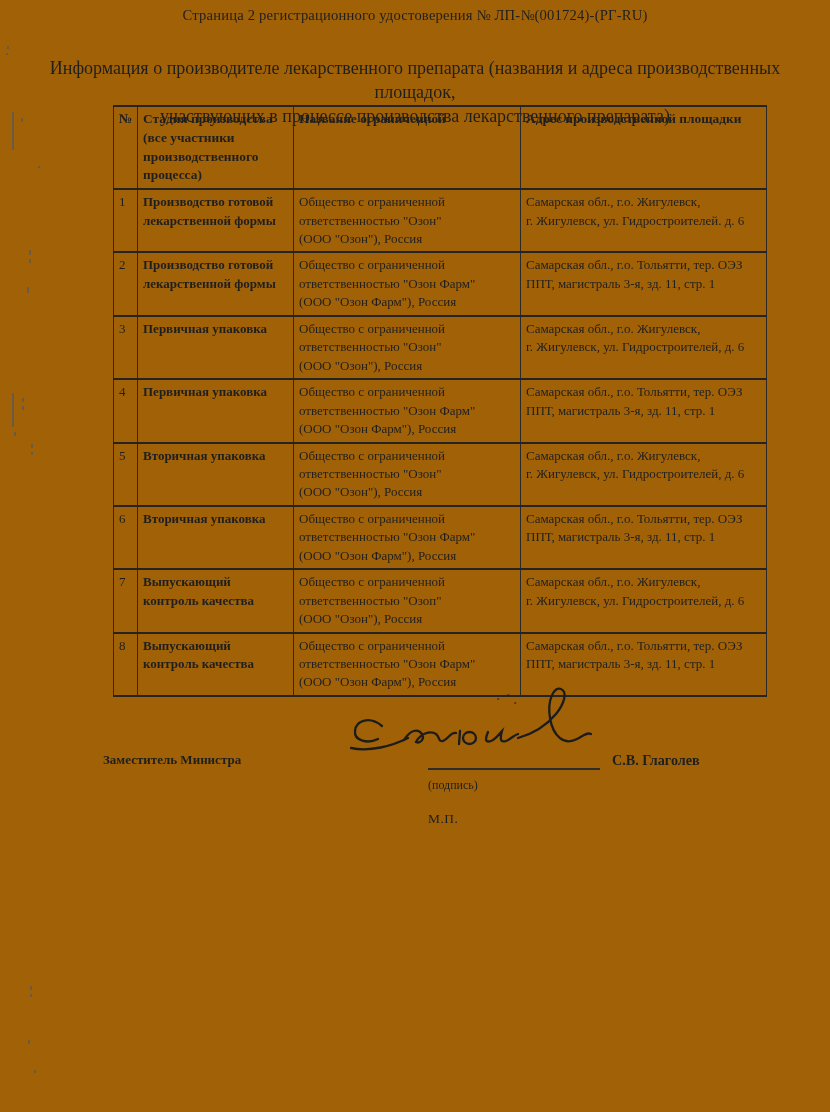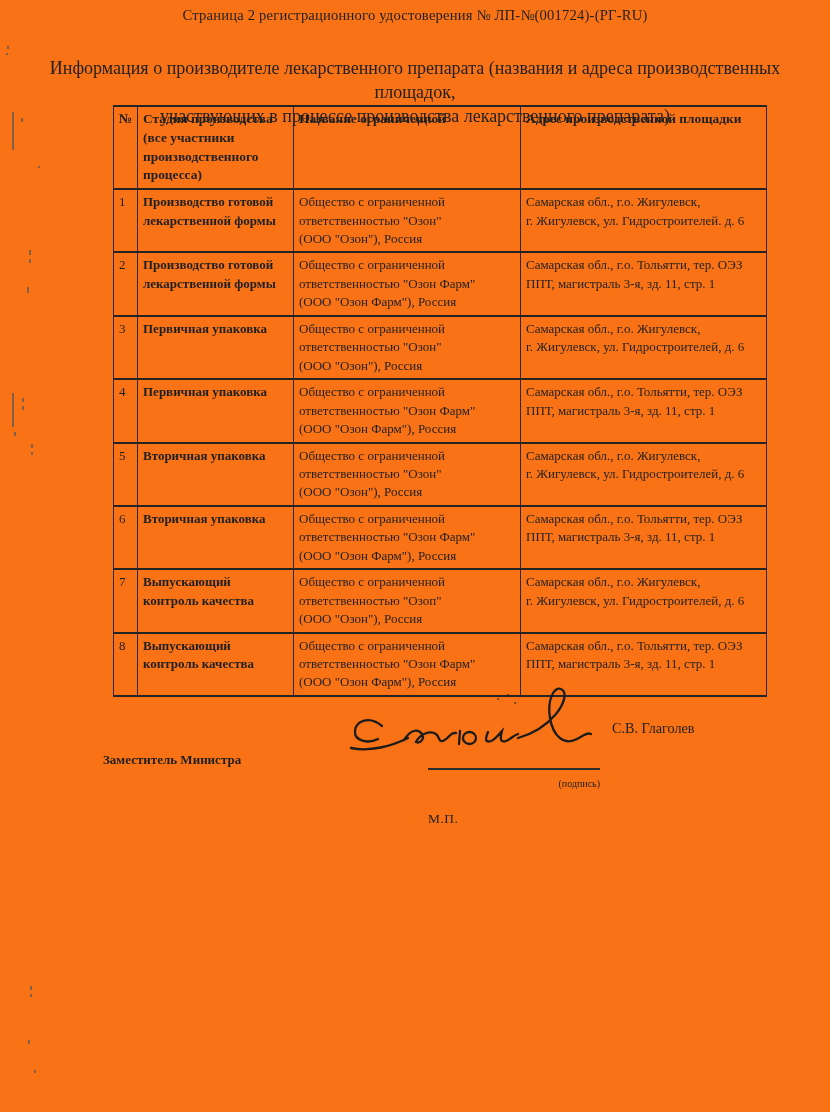--- a/index.html
+++ b/index.html
@@ -1,20 +1,20 @@
 <!DOCTYPE html>
 <html><head>
 <meta charset="utf-8">
 <style>
   html, body { margin: 0; padding: 0; background: #ffffff; }
   .page {
     position: relative;
     width: 830px;
     height: 1112px;
-    background: #f97316;
+    background: #a16207;
     font-family: "Liberation Serif", "DejaVu Serif", serif;
     color: #1f1f1f;
     overflow: hidden;
   }
   .title {
     position: absolute;
     top: 7px; left: 0; width: 100%;
     text-align: center;
     font-size: 14.6px;
     letter-spacing: 0.2px;
@@ -55,30 +55,30 @@
   table.reg thead tr { height: 73px; }
   table.reg tbody tr { height: 62px; }
   table.reg th { font-weight: bold; font-size: 13.4px; line-height: 1.4; }
   td.cell-num { padding-left: 4px; }
   td.cell-stage { font-weight: bold; font-family: Liberation Serif, serif; }
   .sig-title {
     position: absolute; left: 103px; top: 752px;
     font-weight: bold; font-size: 13px;
   }
   .sig-name {
-    position: absolute; left: 612px; top: 720px;
-    font-weight: normal; font-size: 14.2px;
+    position: absolute; left: 612px; top: 752px;
+    font-weight: bold; font-size: 14.2px;
   }
   .sig-line {
     position: absolute; left: 428px; top: 768px;
     width: 172px; height: 2.2px; background: #2d2d2d;
   }
   .sig-caption {
     position: absolute; left: 428px; top: 778px; width: 172px;
-    text-align: right; font-size: 10px;
+    text-align: left; font-size: 12px;
   }
   .seal {
     position: absolute; left: 428px; top: 811px; width: 172px;
     font-size: 13.4px; letter-spacing: 0.5px;
   }
   .signature-svg { position: absolute; left: 348px; top: 686px; }
   .art { position: absolute; background: #5a5a5a; opacity: 0.75; }
 </style>
 </head>
 <body>

